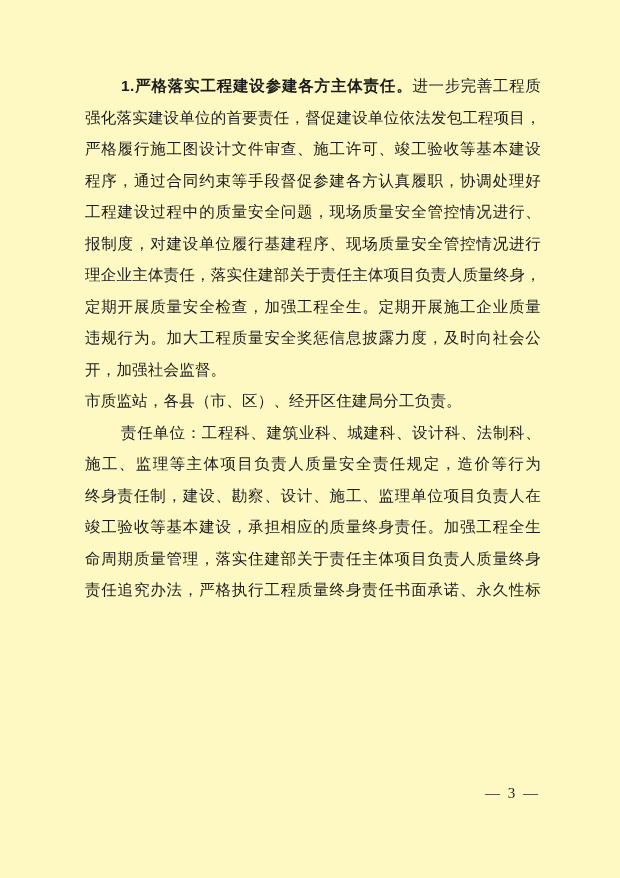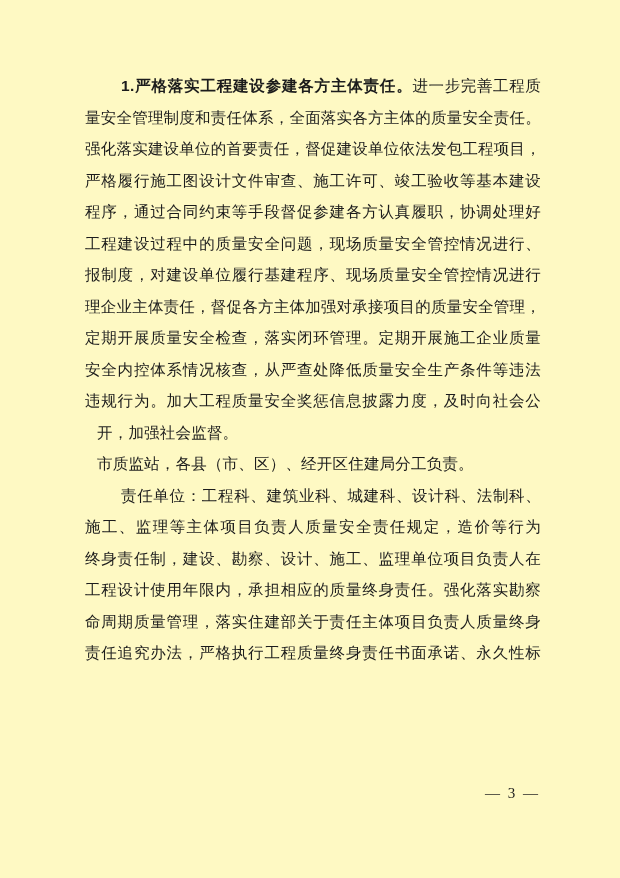--- a/index.html
+++ b/index.html
@@ -30,21 +30,20 @@
     height: 31.5px;
     line-height: 31.5px;
     text-align: justify;
     text-align-last: justify;
     overflow: hidden;
     letter-spacing: 0.2px;
   }
   .line.last {
     text-align: right;
     text-align-last: left;
-    margin-left: 12px;
   }
   .line.indent {
     text-indent: 36px;
   }
   .h {
     font-weight: bold;
     font-family: "Liberation Sans", "DejaVu Sans", sans-serif;
     letter-spacing: 0.4px;
   }
   .pagenum {
@@ -57,38 +56,36 @@
   }
 </style>
 </head>
 <body>
 
 <div class="page">
   <div class="textblock">
 
     <div class="line indent"><span class="h">1.严格落实工程建设参建各方主体责任。</span><span>进一步完善工程质</span></div>
 
-    <div class="line">量安全管理制度和责任体系，全面落实各方主体的质量安全责任。</div>
     <div class="line">强化落实建设单位的首要责任，督促建设单位依法发包工程项目，</div>
     <div class="line">严格履行施工图设计文件审查、施工许可、竣工验收等基本建设</div>
     <div class="line">程序，通过合同约束等手段督促参建各方认真履职，协调处理好</div>
     <div class="line">工程建设过程中的质量安全问题，现场质量安全管控情况进行、</div>
     <div class="line">报制度，对建设单位履行基建程序、现场质量安全管控情况进行</div>
-    <div class="line">理企业主体责任，督促各方主体加强对承接项目的质量安全管理，</div>
-    <div class="line">定期开展质量安全检查，落实闭环管理。定期开展施工企业质量</div>
-    <div class="line">安全内控体系情况核查，从严查处降低质量安全生产条件等违法</div>
+    <div class="line">理企业主体责任，落实住建部关于责任主体项目负责人质量终身，</div>
+    <div class="line">定期开展质量安全检查，加强工程全生。定期开展施工企业质量</div>
     <div class="line">违规行为。加大工程质量安全奖惩信息披露力度，及时向社会公</div>
     <div class="line last">开，加强社会监督。</div>
 
     <div class="line last">市质监站，各县（市、区）、经开区住建局分工负责。</div>
     <div class="line indent">责任单位：工程科、建筑业科、城建科、设计科、法制科、</div>
 
 
     <div class="line">施工、监理等主体项目负责人质量安全责任规定，造价等行为</div>
     <div class="line">终身责任制，建设、勘察、设计、施工、监理单位项目负责人在</div>
-    <div class="line">工程设计使用年限内，承担相应的质量终身责任。强化落实勘察</div>
+    <div class="line">竣工验收等基本建设，承担相应的质量终身责任。加强工程全生</div>
     <div class="line">命周期质量管理，落实住建部关于责任主体项目负责人质量终身</div>
     <div class="line">责任追究办法，严格执行工程质量终身责任书面承诺、永久性标</div>
 
   </div>
 
   <div class="pagenum">— 3 —</div>
 </div>
 
 </body></html>

